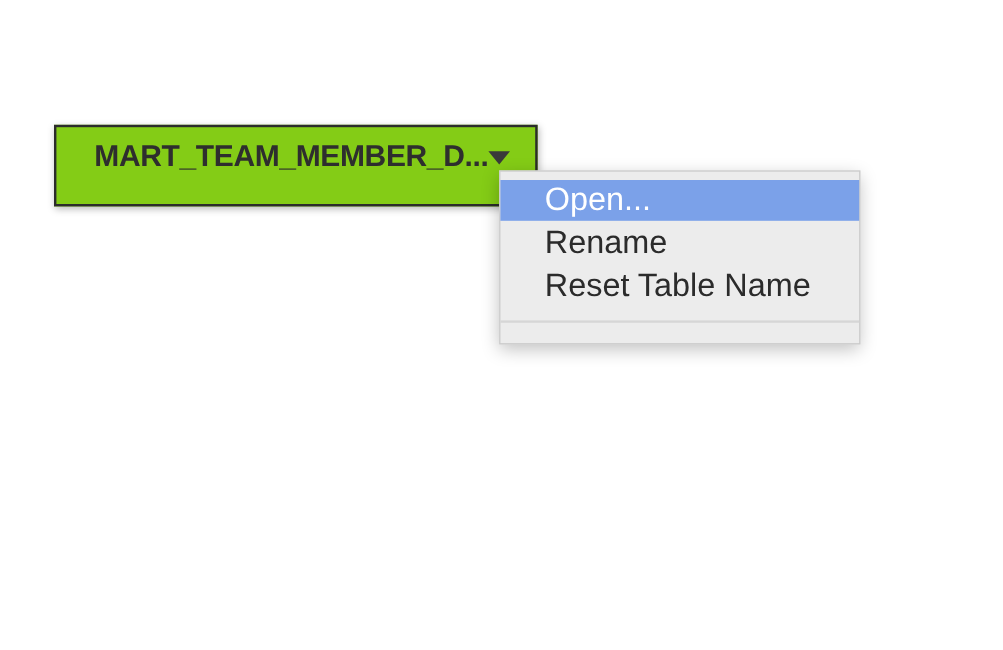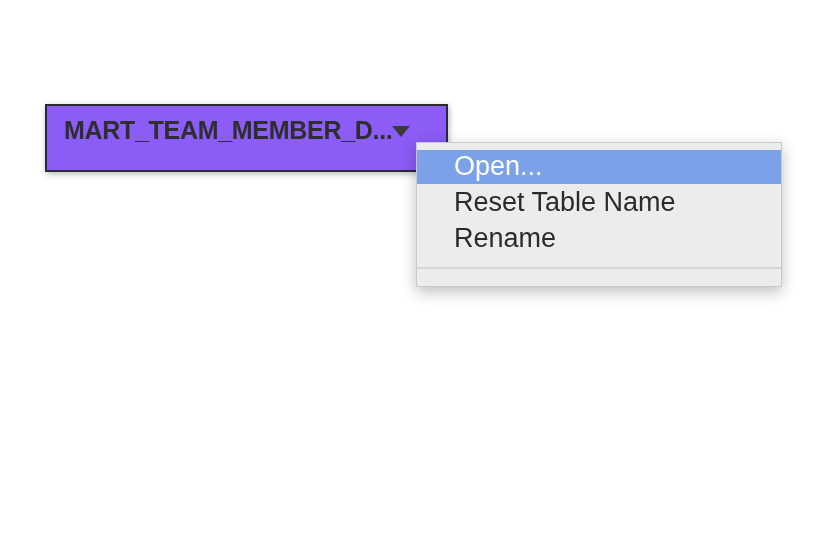--- a/index.html
+++ b/index.html
@@ -16,26 +16,26 @@
   }
 
   
   .table-field {
     position: absolute;
     left: 45px;
     top: 104px;
     width: 403px;
     height: 68px;
     box-sizing: border-box;
-    background: #8b5cf6;
+    background: #84cc16;
     border: 2px solid #2b2b2b;
     box-shadow: 1px 2px 6px rgba(0,0,0,0.28);
     display: flex;
     align-items: center;
-    justify-content: flex-start;
+    justify-content: flex-end;
     padding: 0 21px 16px 17px;
     cursor: default;
   }
   .table-field-label {
     font-size: 25px;
     font-weight: bold;
     color: #2e2e2e;
     letter-spacing: -0.3px;
     white-space: nowrap;
     overflow: hidden;
@@ -48,21 +48,21 @@
     border-top: 11px solid #3a3a3a;
     margin-top: 3px;
     flex: 0 0 auto;
   }
 
   
   .context-menu {
     position: absolute;
     left: 416px;
     top: 142px;
-    width: 366px;
+    width: 301px;
     box-sizing: border-box;
     background: #ececec;
     border: 1px solid #c9c9c9;
     box-shadow: 0 5px 14px rgba(0,0,0,0.25);
     padding: 7px 0;
   }
   .menu-item {
     height: 36px;
     line-height: 36px;
     padding-left: 37px;
@@ -87,16 +87,16 @@
 </head>
 <body>
 
 <div class="table-field">
   <span class="table-field-label">MART_TEAM_MEMBER_D...</span>
   <span class="caret-down"></span>
 </div>
 
 <div class="context-menu">
   <div class="menu-item highlighted">Open...</div>
+  <div class="menu-item">Rename</div>
   <div class="menu-item">Reset Table Name</div>
-  <div class="menu-item">Rename</div>
   <div class="menu-separator"></div>
 </div>
 
 </body></html>

